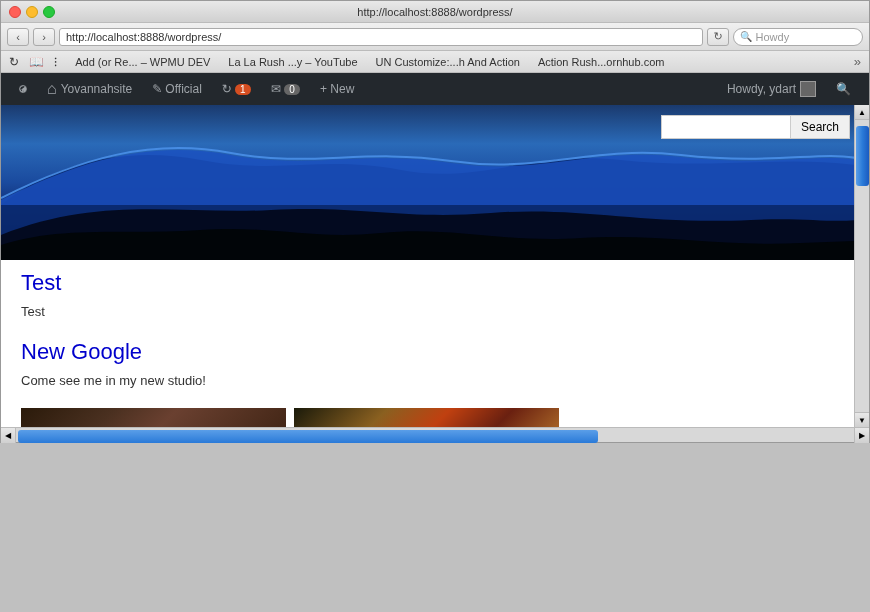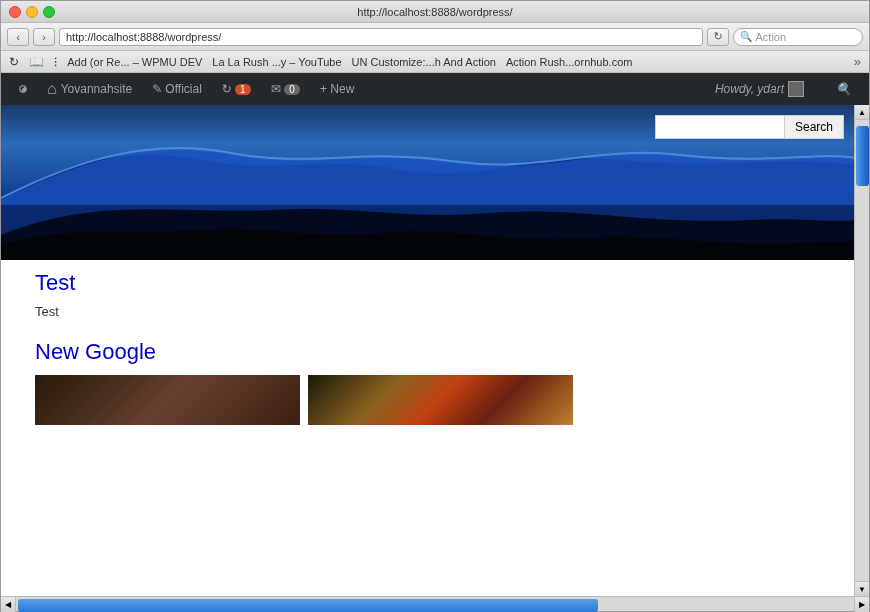--- a/index.html
+++ b/index.html
@@ -1,63 +1,63 @@
 <!DOCTYPE html>
 <html><head>
   <meta charset="utf-8">
   <style>
     * { margin: 0; padding: 0; box-sizing: border-box; }
     body { font-family: Arial, sans-serif; font-size: 13px; background: #c0c0c0; width: 870px; height: 612px; overflow: hidden; }
 
     
-    .browser-frame { width: 870px; height: 612px; background: #d6d6d6; display: flex; flex-direction: column; border: 1px solid #999; }
+    .browser-frame { width: 870px; height: 443px; background: #d6d6d6; display: flex; flex-direction: column; border: 1px solid #999; }
 
     
     .title-bar { height: 22px; background: linear-gradient(to bottom, #e8e8e8, #d0d0d0); display: flex; align-items: center; justify-content: center; position: relative; border-bottom: 1px solid #bbb; }
     .traffic-lights { position: absolute; left: 8px; display: flex; gap: 5px; align-items: center; }
     .traffic-light { width: 12px; height: 12px; border-radius: 50%; }
     .tl-red { background: #ff5f57; border: 1px solid #e0443e; }
     .tl-yellow { background: #febc2e; border: 1px solid #d4a017; }
     .tl-green { background: #28c840; border: 1px solid #1aab29; }
     .title-text { font-size: 11px; color: #333; }
 
     
     .nav-bar { height: 28px; background: linear-gradient(to bottom, #f0f0f0, #dcdcdc); display: flex; align-items: center; padding: 0 6px; gap: 4px; border-bottom: 1px solid #bbb; }
     .nav-btn { width: 22px; height: 18px; background: linear-gradient(to bottom, #f5f5f5, #e0e0e0); border: 1px solid #aaa; border-radius: 3px; display: flex; align-items: center; justify-content: center; font-size: 11px; cursor: pointer; color: #555; }
     .url-bar { flex: 1; height: 18px; border: 1px solid #aaa; border-radius: 3px; background: white; padding: 0 6px; font-size: 11px; display: flex; align-items: center; color: #333; }
     .refresh-btn { width: 22px; height: 18px; background: linear-gradient(to bottom, #f5f5f5, #e0e0e0); border: 1px solid #aaa; border-radius: 3px; display: flex; align-items: center; justify-content: center; font-size: 11px; cursor: pointer; color: #555; }
     .search-bar { width: 130px; height: 18px; border: 1px solid #aaa; border-radius: 10px; background: white; padding: 0 6px; font-size: 11px; display: flex; align-items: center; color: #999; }
 
     
     .bookmarks-bar { height: 22px; background: linear-gradient(to bottom, #eaeaea, #d8d8d8); display: flex; align-items: center; padding: 0 8px; gap: 10px; border-bottom: 1px solid #bbb; font-size: 11px; color: #333; overflow: hidden; }
-    .bookmark-item { cursor: pointer; white-space: nowrap; color: #333; }
+    .bookmark-item { cursor: pointer; white-space: nowrap; color: #333; margin-left: 8px; }
     .bookmarks-more { margin-left: auto; color: #666; font-size: 13px; }
 
     
     .wp-admin-bar { height: 32px; background: #23282d; display: flex; align-items: center; padding: 0 8px; gap: 0; color: #9ea3a8; font-size: 12px; }
     .wp-admin-item { height: 32px; display: flex; align-items: center; padding: 0 10px; cursor: pointer; color: #9ea3a8; white-space: nowrap; }
     .wp-admin-logo { width: 28px; display: flex; align-items: center; justify-content: center; }
     .wp-logo-svg { width: 18px; height: 18px; }
-    .wp-admin-right { margin-left: auto; display: flex; align-items: flex-end; gap: 12px; font-style: italic; }
+    .wp-admin-right { margin-left: auto; display: flex; align-items: flex-end; gap: 0; }
     .wp-badge { background: #d54e21; color: white; border-radius: 10px; padding: 0 4px; font-size: 10px; min-width: 16px; text-align: center; margin-left: 3px; }
     .howdy-section { display: flex; align-items: center; gap: 4px; }
     .user-avatar { width: 16px; height: 16px; background: #666; border: 1px solid #999; }
 
     
     .content-area { flex: 1; background: white; overflow: hidden; position: relative; display: flex; }
     .page-content { flex: 1; overflow: hidden; position: relative; }
 
     
     .hero-image { width: 100%; height: 155px; background: linear-gradient(180deg, #1a3a6e 0%, #2a5aae 20%, #1e4a9e 35%, #0a2060 60%, #050e30 80%, #030810 100%); position: relative; overflow: hidden; }
-    .search-overlay { position: absolute; top: 10px; right: 10px; display: flex; align-items: flex-start; gap: 0; border-radius: 12px; }
+    .search-overlay { position: absolute; top: 10px; right: 4px; display: flex; align-items: flex-start; gap: 0; border-radius: 12px; }
     .search-input-hero { width: 130px; height: 24px; border: 1px solid #ccc; padding: 0 6px; font-size: 12px; }
     .search-button-hero { height: 24px; padding: 0 10px; background: #f0f0f0; border: 1px solid #ccc; border-left: none; font-size: 12px; cursor: pointer; }
 
     
-    .posts-area { padding: 10px 34px; }
+    .posts-area { padding: 10px 20px; }
     .post-title { font-size: 22px; color: #0000cc; font-weight: normal; margin-bottom: 8px; cursor: pointer; }
     .post-excerpt { font-size: 13px; color: #333; margin-bottom: 20px; }
     .post-images { display: flex; gap: 8px; margin-top: 10px; }
     .post-image-thumb { width: 265px; height: 50px; background: #555; overflow: hidden; }
 
     
     .scrollbar-container { width: 15px; background: #d0d0d0; display: flex; flex-direction: column; align-items: center; border-left: 1px solid #bbb; }
     .scrollbar-up { width: 15px; height: 15px; background: linear-gradient(to bottom, #e8e8e8, #d0d0d0); border-bottom: 1px solid #bbb; display: flex; align-items: center; justify-content: center; font-size: 8px; cursor: pointer; }
     .scrollbar-track { flex: 1; width: 15px; background: #d8d8d8; position: relative; }
     .scrollbar-thumb { width: 13px; height: 60px; background: linear-gradient(to right, #5a9ee8, #2a7ad8, #1a5ac0); border-radius: 3px; margin: 1px auto; position: absolute; top: 5px; left: 1px; }
@@ -90,21 +90,21 @@
 
   <div class="nav-bar">
     <div class="nav-btn">‹</div>
     <div class="nav-btn">›</div>
     <div class="url-bar">
       <span>http://localhost:8888/wordpress/</span>
     </div>
     <div class="refresh-btn">↻</div>
     <div class="search-bar">
       <span style="color:#aaa;font-size:10px;">🔍</span>&nbsp;
-      <span>Action</span>
+      <span>Howdy</span>
     </div>
   </div>
 
   <div class="bookmarks-bar">
     <span style="font-size:12px;">↻</span>
     <span style="font-size:12px;">📖</span>
     <span style="font-size:12px;">⁝</span>
     <span class="bookmark-item">Add (or Re... – WPMU DEV</span>
     <span class="bookmark-item">La La Rush ...y – YouTube</span>
     <span class="bookmark-item">UN Customize:...h And Action</span>
@@ -184,20 +184,21 @@
 
       <div class="posts-area">
 
         <div>
           <h2 class="post-title">Test</h2>
           <p class="post-excerpt">Test</p>
         </div>
 
         <div>
           <h2 class="post-title">New Google</h2>
+          <p class="post-excerpt">Come see me in my new studio!</p>
 
           <div class="post-images">
             <div class="post-image-thumb thumb-1"></div>
             <div class="post-image-thumb thumb-2"></div>
           </div>
         </div>
       </div>
     </div>
 
     <div class="scrollbar-container">

